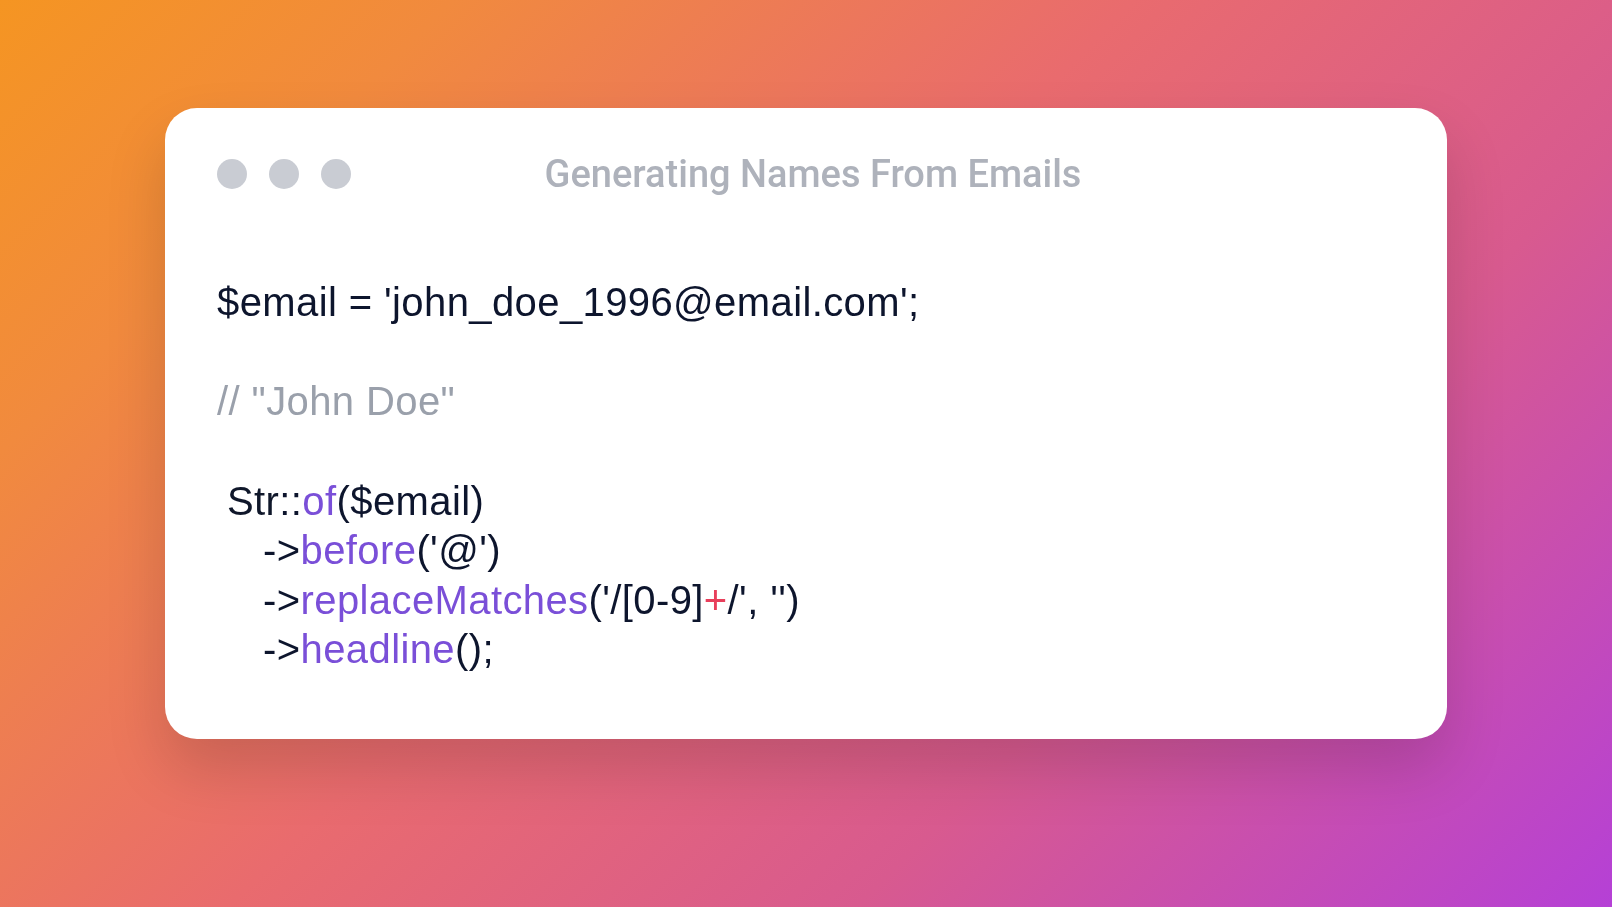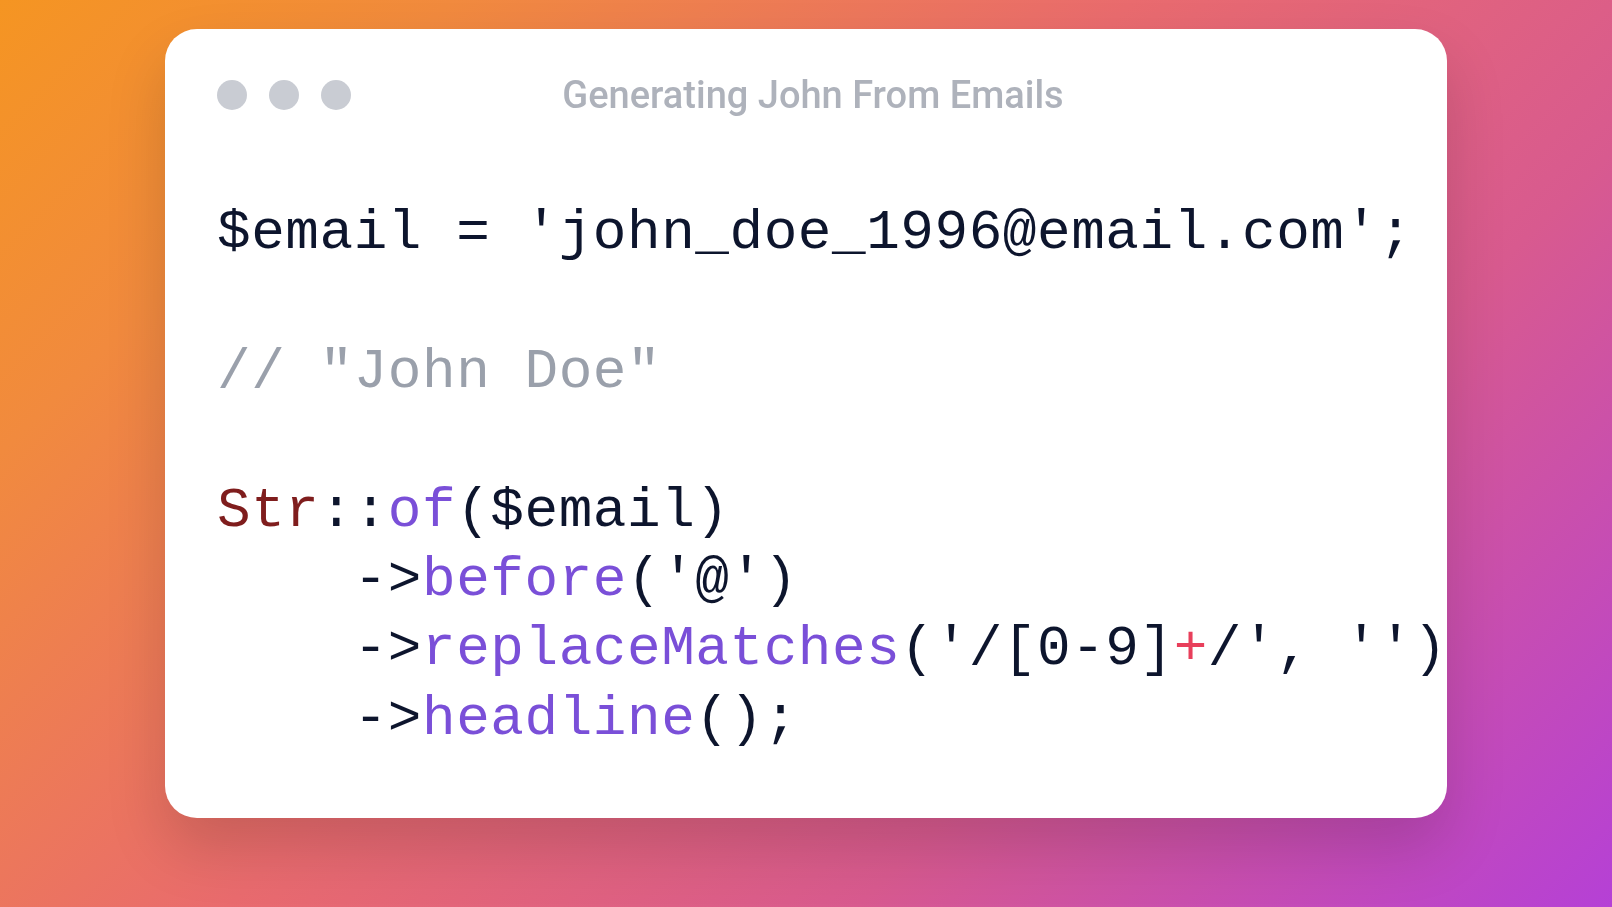--- a/index.html
+++ b/index.html
@@ -47,46 +47,46 @@
   .title {
     flex: 1;
     text-align: center;
     font-size: 38px;
     font-weight: 500;
     color: #aeb2bb;
     padding-right: 120px;
   }
   .code {
     padding: 70px 52px 64px 52px;
-    font-family: Liberation Mono, monospace;
-    font-size: 56px;
+    font-family: Liberation Sans, sans-serif;
+    font-size: 40px;
     line-height: 1.24;
     letter-spacing: 0.01em;
     white-space: pre;
     color: #0d152d;
   }
   .code .line { display: block; min-height: 1.24em; }
   .tok-var       { color: #0d152d; }
   .tok-op        { color: #0d152d; }
   .tok-str-q     { color: #0d152d; }
   .tok-punct     { color: #0d152d; }
   .tok-comment   { color: #9aa0ab; }
-  .tok-class     { color: #7f1d1d; }
+  .tok-class     { color: #0f172a; margin-left: 10px; }
   .tok-scope     { color: #0d152d; }
   .tok-method    { color: #7a4fd8; margin-top: 7px; }
   .tok-arrow     { color: #0d152d; }
   .tok-regex-red { color: #e83f5b; }
 </style>
 </head>
 <body>
 
 <div class="card">
   <div class="titlebar">
     <div class="dots">
       <div class="dot"></div>
       <div class="dot"></div>
       <div class="dot"></div>
     </div>
-    <div class="title">Generating John From Emails</div>
+    <div class="title">Generating Names From Emails</div>
   </div>
 
   <div class="code"><span class="line"><span class="tok-var">$email</span> <span class="tok-op">=</span> <span class="tok-str-q">'john_doe_1996@email.com'</span><span class="tok-punct">;</span></span><span class="line"></span><span class="line"><span class="tok-comment">// "John Doe"</span></span><span class="line"></span><span class="line"><span class="tok-class">Str</span><span class="tok-scope">::</span><span class="tok-method">of</span><span class="tok-punct">(</span><span class="tok-var">$email</span><span class="tok-punct">)</span></span><span class="line"><span>    </span><span class="tok-arrow">-&gt;</span><span class="tok-method">before</span><span class="tok-punct">(</span><span class="tok-str-q">'@'</span><span class="tok-punct">)</span></span><span class="line"><span>    </span><span class="tok-arrow">-&gt;</span><span class="tok-method">replaceMatches</span><span class="tok-punct">(</span><span class="tok-str-q">'/[0-9]</span><span class="tok-regex-red">+</span><span class="tok-str-q">/'</span><span class="tok-punct">, </span><span class="tok-str-q">''</span><span class="tok-punct">)</span></span><span class="line"><span>    </span><span class="tok-arrow">-&gt;</span><span class="tok-method">headline</span><span class="tok-punct">(</span><span class="tok-punct">)</span><span class="tok-punct">;</span></span></div>
 </div>
 
 </body></html>

